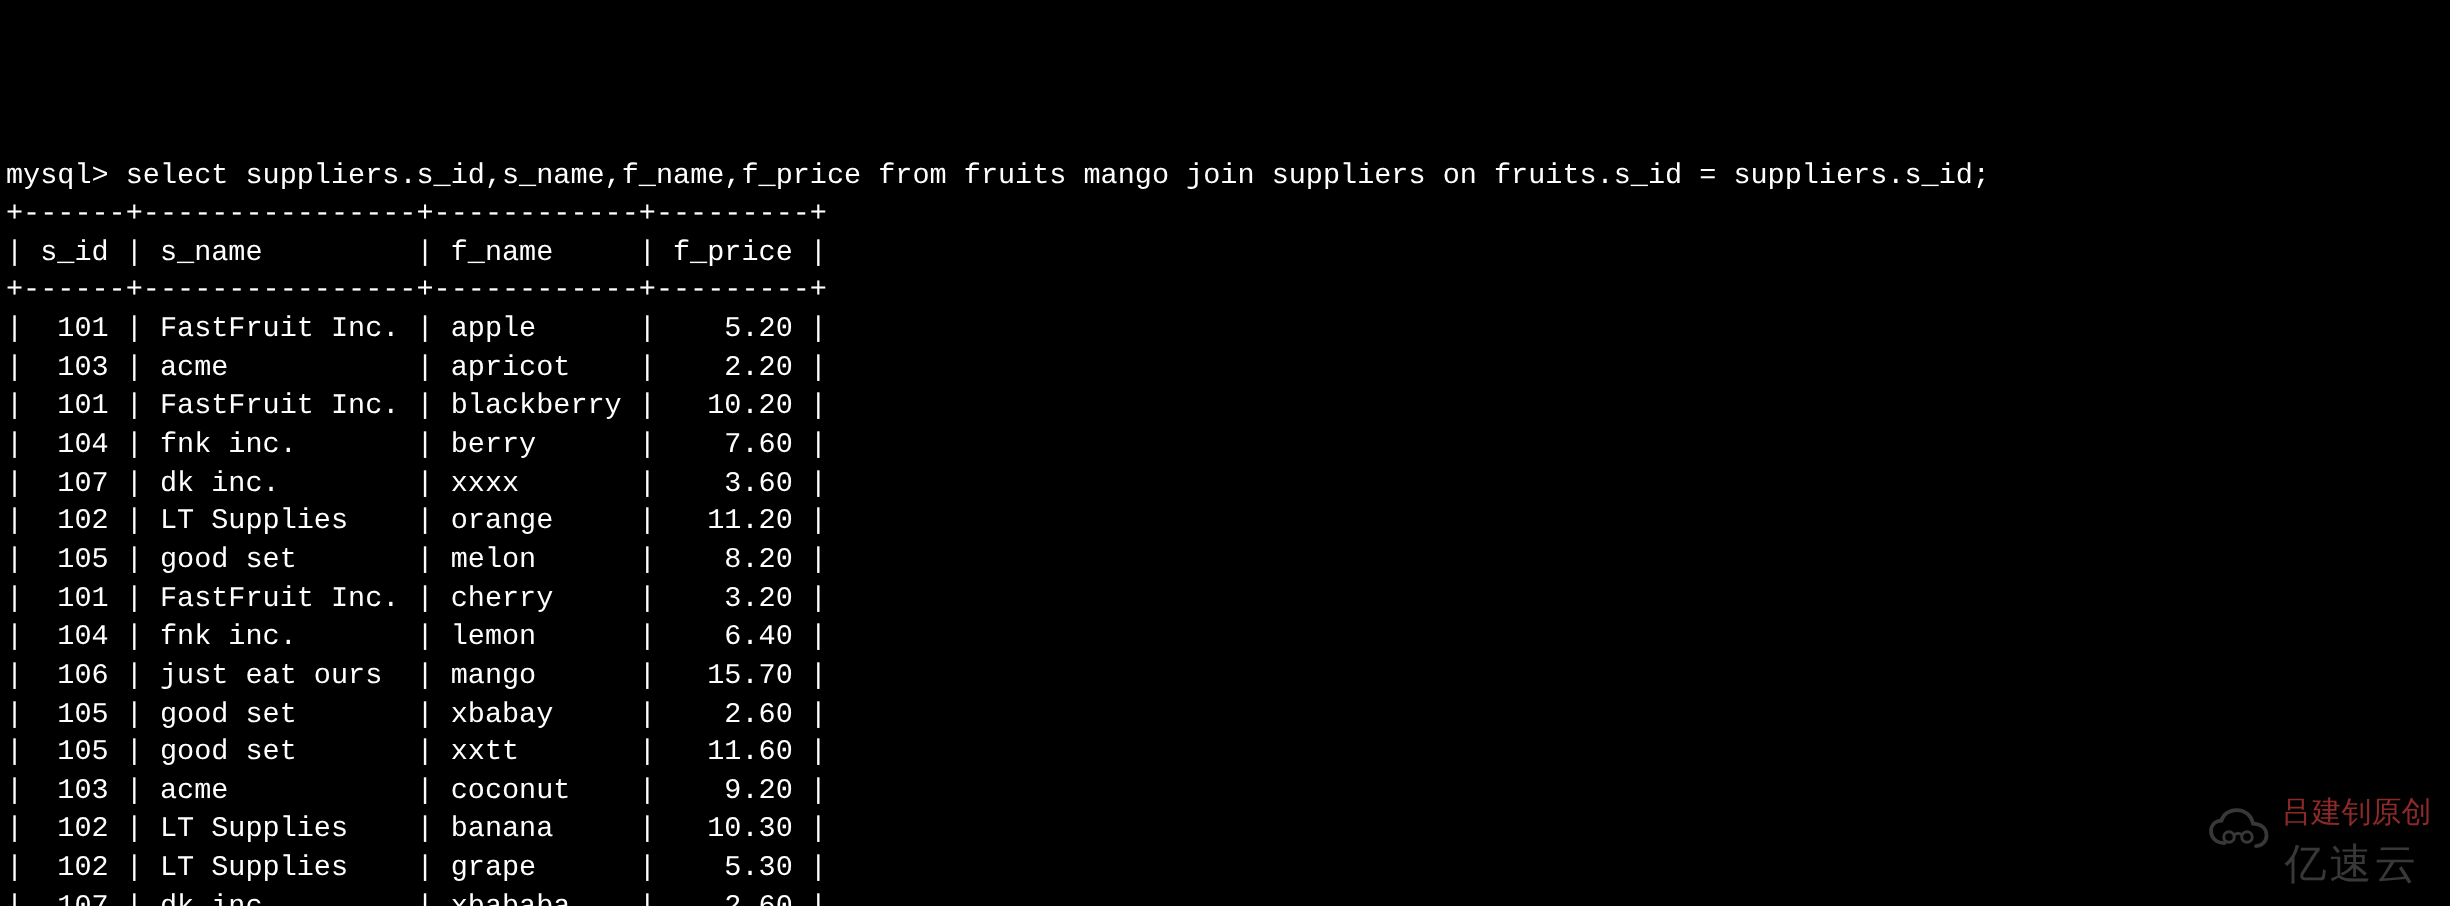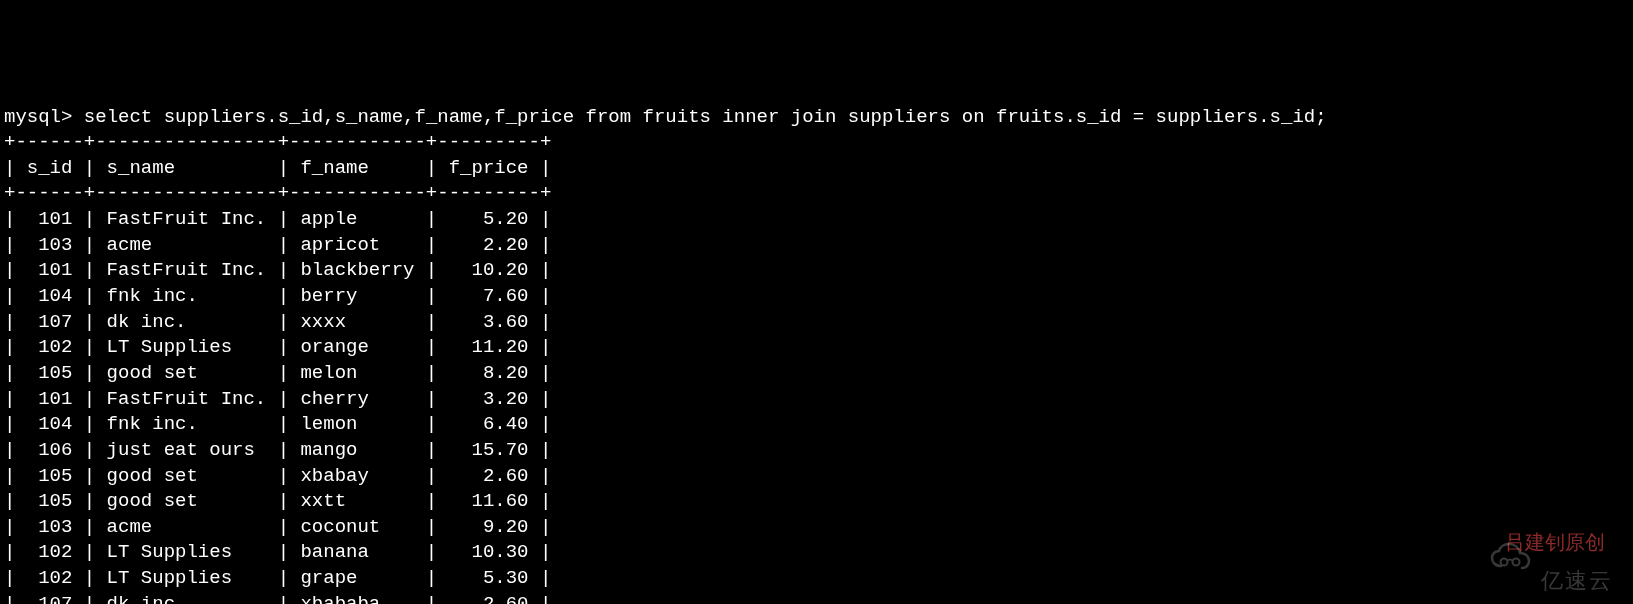--- a/index.html
+++ b/index.html
@@ -11,21 +11,21 @@
       line-height: 1.35;
       white-space: pre;
       padding: 2px 4px;
       width: 1633px;
       height: 604px;
       overflow: hidden;
       position: relative;
     }
     .watermark-text {
       position: absolute;
-      right: 28px;
+      right: 12px;
       bottom: 48px;
       color: rgba(200, 60, 60, 0.7);
       font-family: Liberation Sans, sans-serif;
       font-size: 20px;
       text-align: right;
       white-space: normal;
       line-height: 1.4;
     }
     .watermark-logo {
       position: absolute;
@@ -34,31 +34,31 @@
       opacity: 0.25;
       display: flex;
       align-items: center;
       gap: 6px;
       white-space: normal;
     }
     .watermark-logo svg { display: block; }
     .watermark-logo .cn {
       color: #ddd;
       font-family: "SimSun", serif;
-      font-size: 22px;
+      font-size: 28px;
       letter-spacing: 2px;
       margin-top: 48px;
     }
   </style>
 </head>
 <body>
 
 
 
-<span>mysql&gt; </span><span>select suppliers.s_id,s_name,f_name,f_price from fruits inner join suppliers on fruits.s_id = suppliers.s_id;</span>
+<span>mysql&gt; </span><span>select suppliers.s_id,s_name,f_name,f_price from fruits mango join suppliers on fruits.s_id = suppliers.s_id;</span>
 <span id="table-output">+------+----------------+------------+---------+
 | s_id | s_name         | f_name     | f_price |
 +------+----------------+------------+---------+
 |  101 | FastFruit Inc. | apple      |    5.20 |
 |  103 | acme           | apricot    |    2.20 |
 |  101 | FastFruit Inc. | blackberry |   10.20 |
 |  104 | fnk inc.       | berry      |    7.60 |
 |  107 | dk inc.        | xxxx       |    3.60 |
 |  102 | LT Supplies    | orange     |   11.20 |
 |  105 | good set       | melon      |    8.20 |

